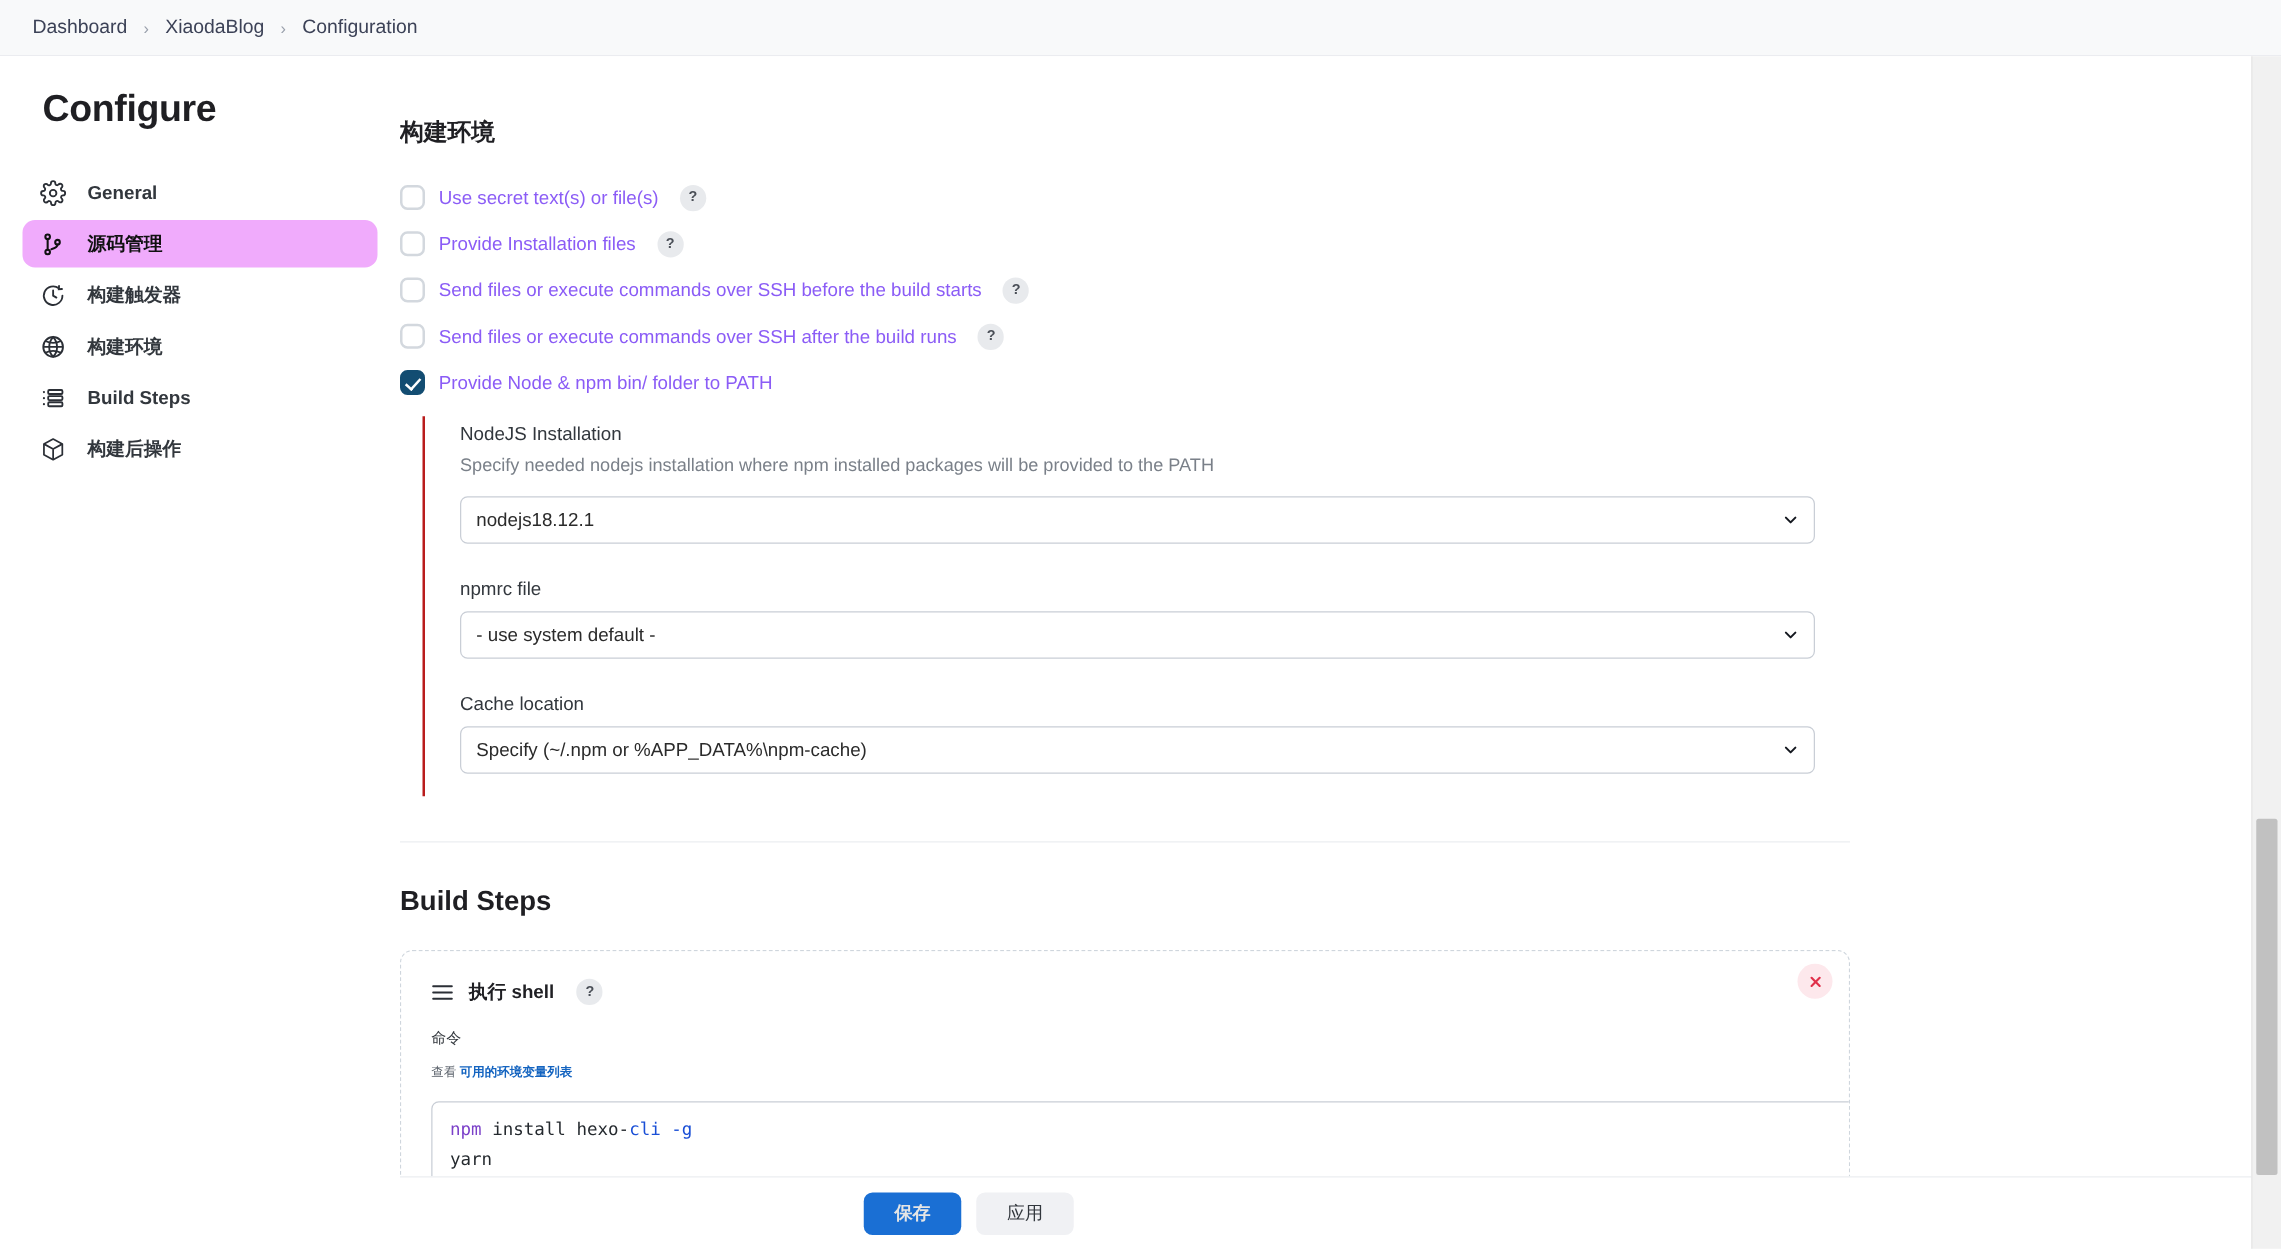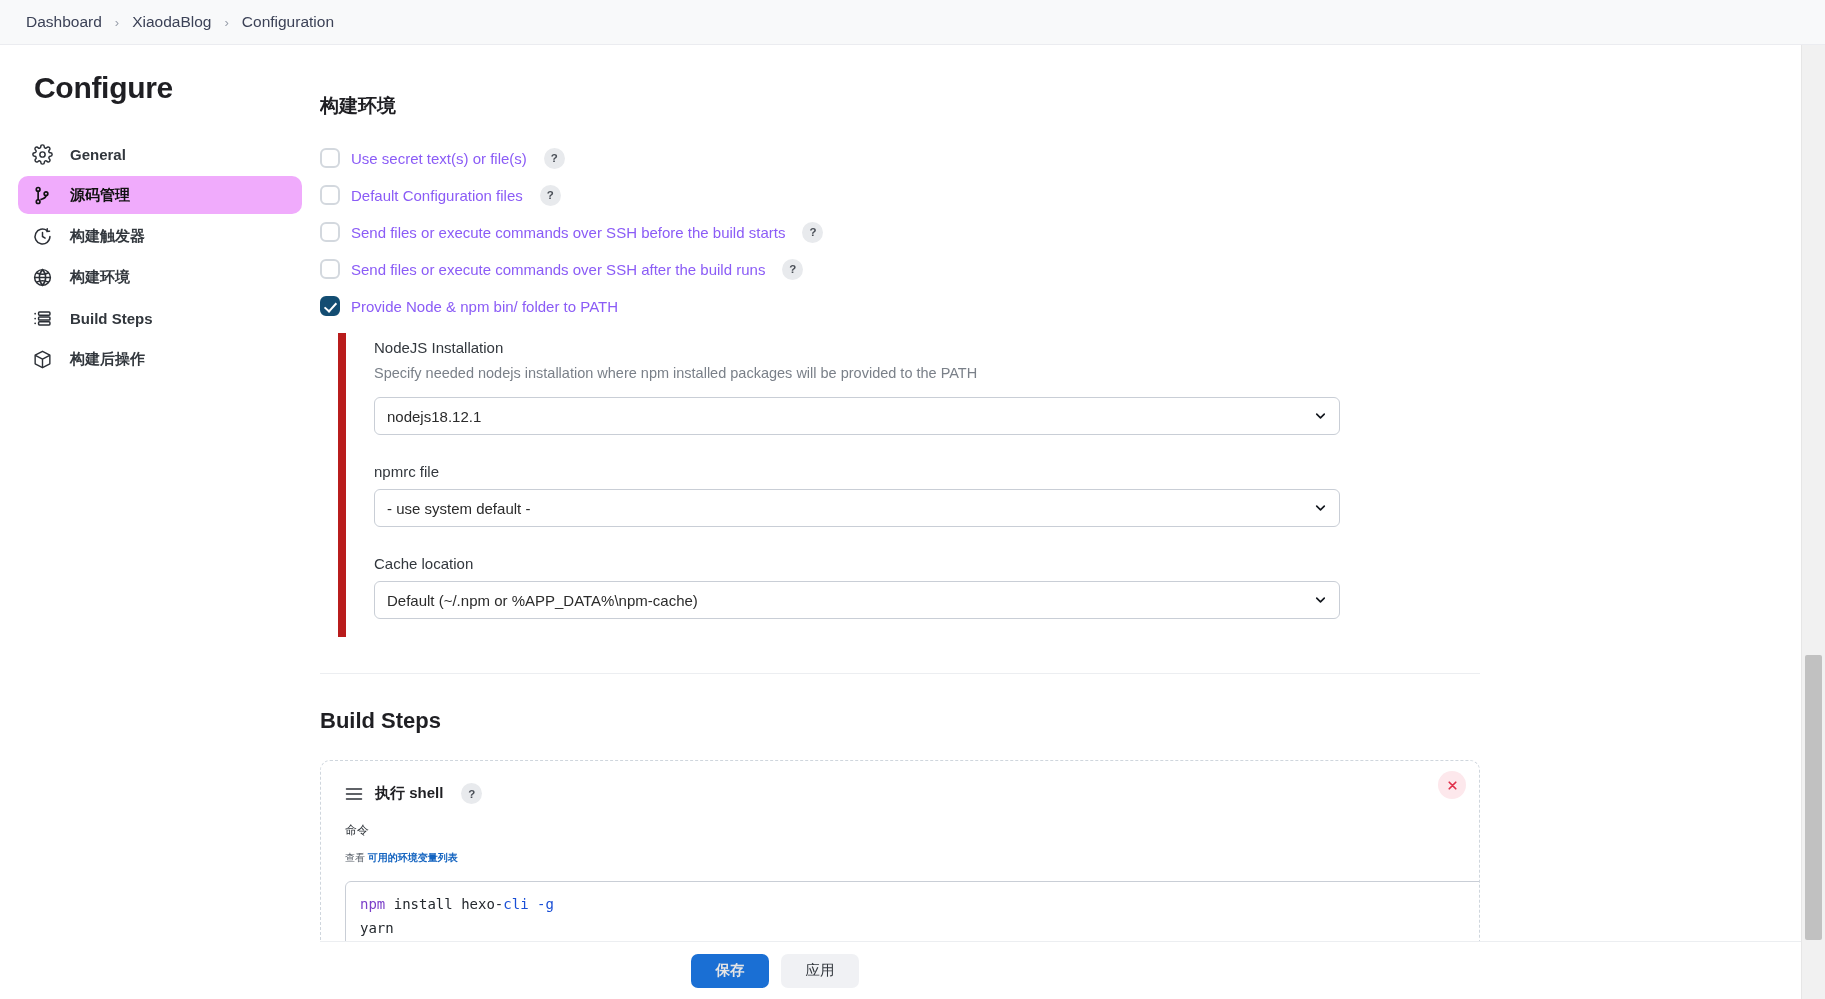--- a/index.html
+++ b/index.html
@@ -142,41 +142,41 @@
     display: inline-flex;
     align-items: center;
     justify-content: center;
     margin-left: 6px;
     cursor: pointer;
     flex: 0 0 21px;
   }
 
   
   .nested {
-    border-left: 8px solid #b91c1c;
+    border-left: 2px solid #b91c1c;
     margin: 16px 0 0 18px;
     padding: 6px 0 12px 28px;
     max-width: 1180px;
   }
   .field-label {
     font-size: 15px;
     color: #32373d;
     margin: 0 0 9px 0;
   }
   .field-desc {
     font-size: 14.5px;
     color: #7a8089;
     margin: 0 0 16px 0;
   }
   .field-block { margin-bottom: 28px; }
   .field-block:last-child { margin-bottom: 6px; }
 
   .select {
     position: relative;
-    width: 966px;
+    width: 1084px;
     height: 38px;
     border: 1px solid #c9ced6;
     border-radius: 6px;
     background: #fff;
     display: flex;
     align-items: center;
     padding: 0 34px 0 12px;
     font-size: 15px;
     color: #2b2b2b;
     cursor: pointer;
@@ -416,21 +416,21 @@
       <div>
 
         <div class="cb-row">
           <span class="cbox"></span>
           <span class="cb-label">Use secret text(s) or file(s)</span>
           <span class="help-badge">?</span>
         </div>
 
         <div class="cb-row">
           <span class="cbox"></span>
-          <span class="cb-label">Default Configuration files</span>
+          <span class="cb-label">Provide Installation files</span>
           <span class="help-badge">?</span>
         </div>
 
         <div class="cb-row">
           <span class="cbox"></span>
           <span class="cb-label">Send files or execute commands over SSH before the build starts</span>
           <span class="help-badge">?</span>
         </div>
 
         <div class="cb-row">
@@ -469,21 +469,21 @@
               <svg viewBox="0 0 24 24" fill="none" stroke="#14181f" stroke-width="3" stroke-linecap="round" stroke-linejoin="round">
                   <path d="M5 8.5l7 7 7-7"></path>
                 </svg>
             </span>
           </div>
         </div>
 
         <div class="field-block">
           <div class="field-label">Cache location</div>
           <div class="select">
-            <span>Default (~/.npm or %APP_DATA%\npm-cache)</span>
+            <span>Specify (~/.npm or %APP_DATA%\npm-cache)</span>
             <span class="chev">
               <svg viewBox="0 0 24 24" fill="none" stroke="#14181f" stroke-width="3" stroke-linecap="round" stroke-linejoin="round">
                   <path d="M5 8.5l7 7 7-7"></path>
                 </svg>
             </span>
           </div>
         </div>
 
       </div>
 

